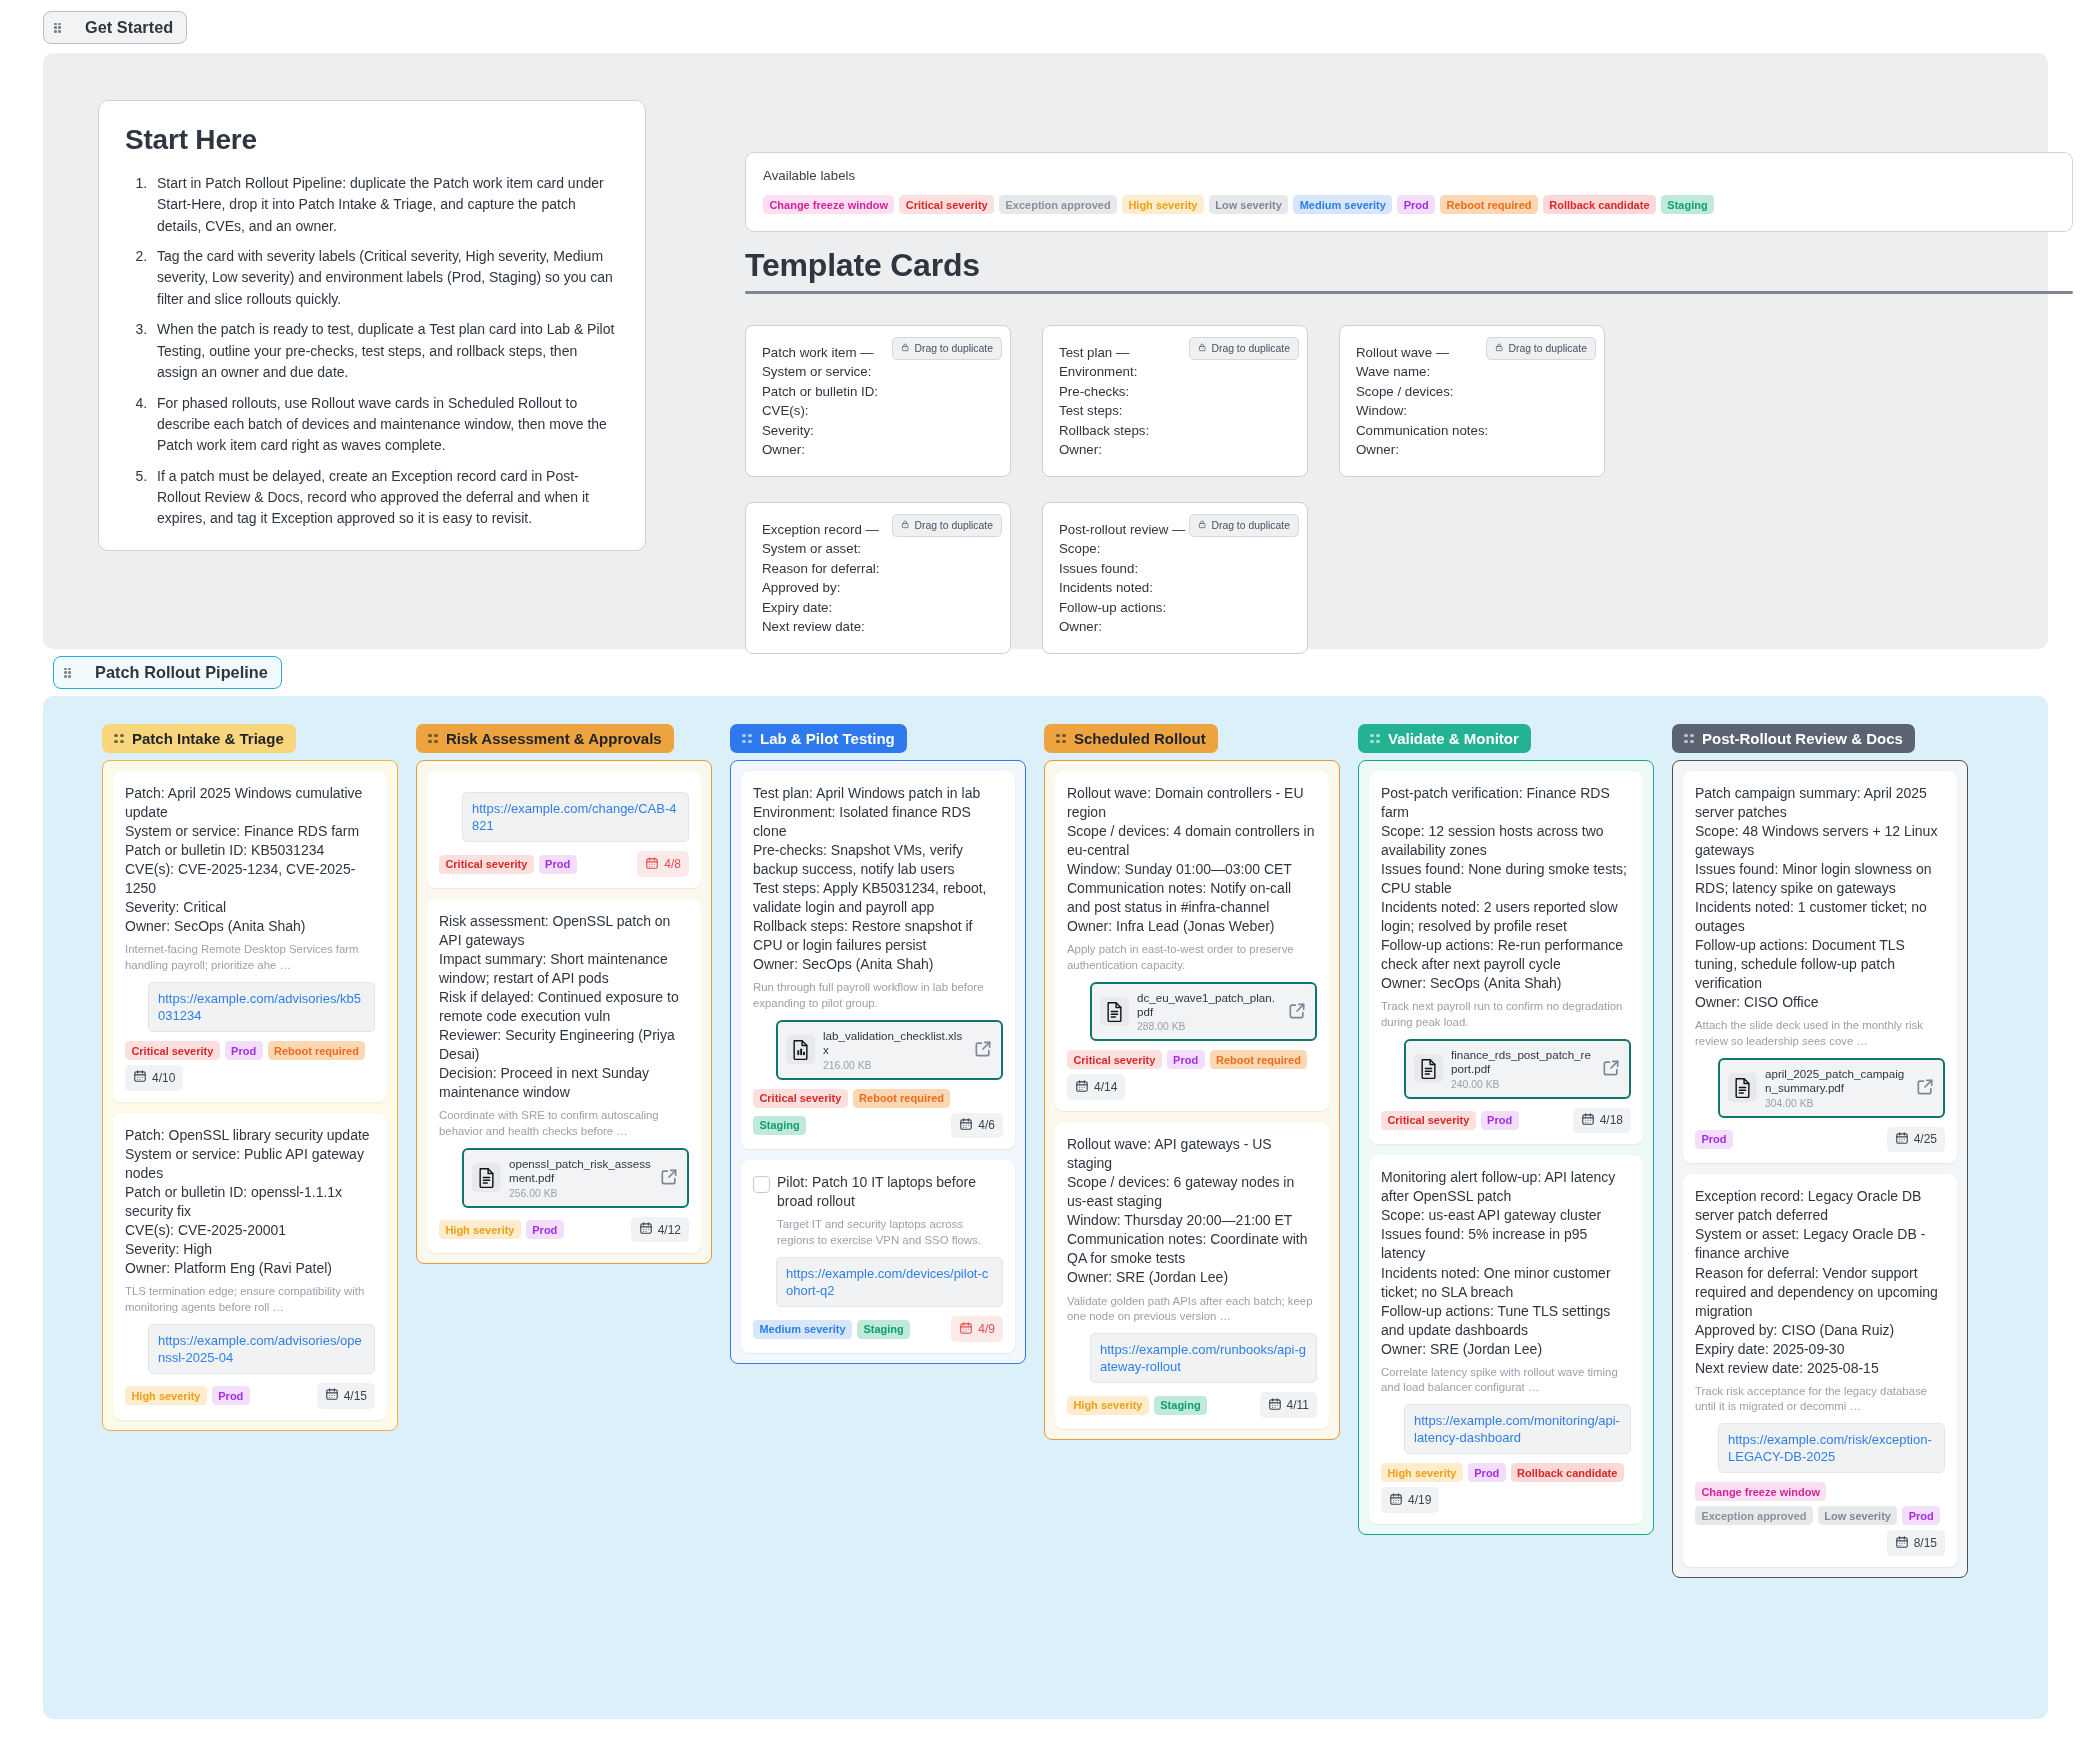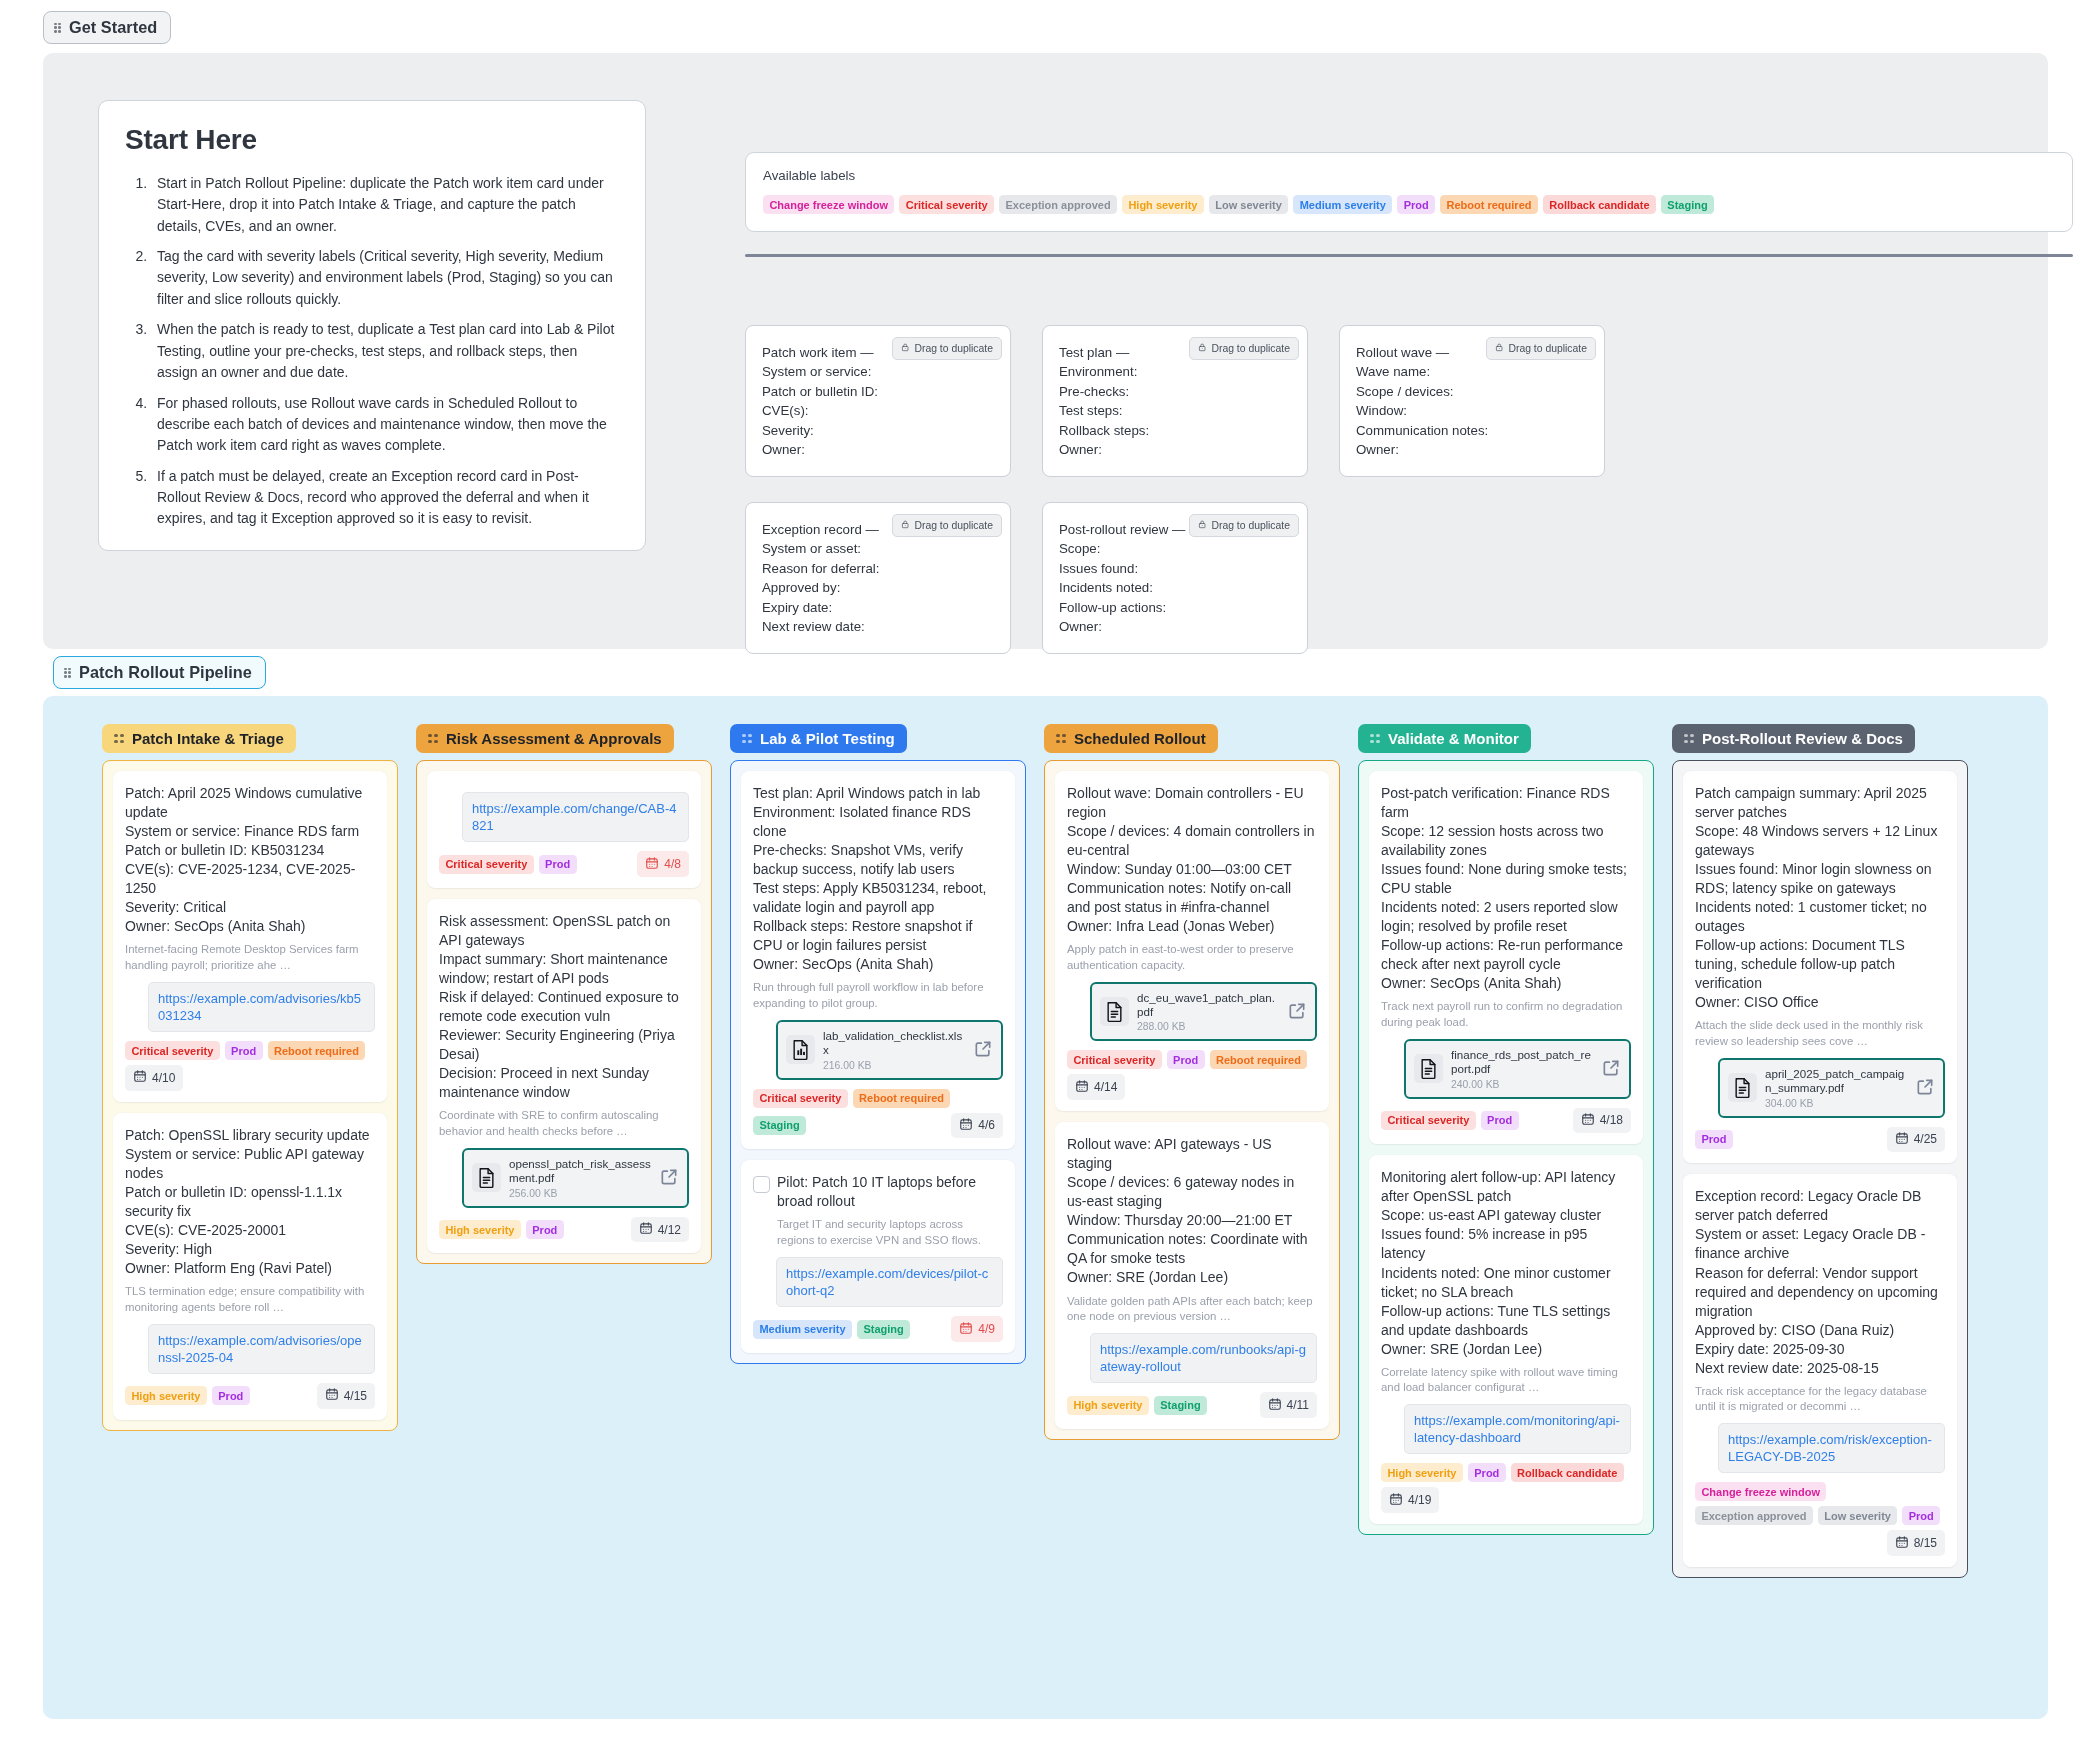--- a/index.html
+++ b/index.html
@@ -7,21 +7,21 @@
     width: 2097px; height: 1759px;
     background: #ffffff;
     font-family: "Liberation Sans", sans-serif;
     color: #2f3640;
     -webkit-font-smoothing: antialiased;
   }
   .page { position: relative; width: 2097px; height: 1759px; overflow: hidden; }
 
   
   .section-tab {
-    display: inline-flex; align-items: center; gap: 7px;
+    display: inline-flex; align-items: center; gap: 23px;
     border-radius: 8px; padding: 6px 13px 6px 10px;
     font-size: 16.3px; font-weight: 600; letter-spacing: 0.05px;
     background: #f2f3f5; border: 1.5px solid #b9bec7; color: #2f3640;
   }
   .section-tab.accent { background: #f1fbfe; border-color: #2aa8e0; }
   .dots {
     display: inline-block; width: 8px; height: 11px; position: relative; flex: none;
   }
   .dots i {
     position: absolute; width: 2.5px; height: 2.5px; border-radius: 50%;
@@ -216,20 +216,21 @@
           <span class="chip low">Low severity</span>
           <span class="chip medium">Medium severity</span>
           <span class="chip prod">Prod</span>
           <span class="chip reboot">Reboot required</span>
           <span class="chip rollback">Rollback candidate</span>
           <span class="chip staging">Staging</span>
         </div>
     </div>
 
     <div class="tpl-head">
+      <h1>Template Cards</h1>
       <div class="tpl-rule"></div>
     </div>
 
     <div class="tpl-row r1">
         <div class="tpl-card">
           <div class="dup-btn">
             <span><svg class="lock" viewBox="0 0 24 24" fill="none" stroke="#4a505c" stroke-width="2" stroke-linecap="round">
                 <rect x="4" y="10" width="16" height="12" rx="2"></rect>
                 <path d="M8 10V7a4 4 0 0 1 8 0v3"></path>
                 <circle cx="12" cy="16" r="1.3" fill="#4a505c" stroke="none"></circle>

